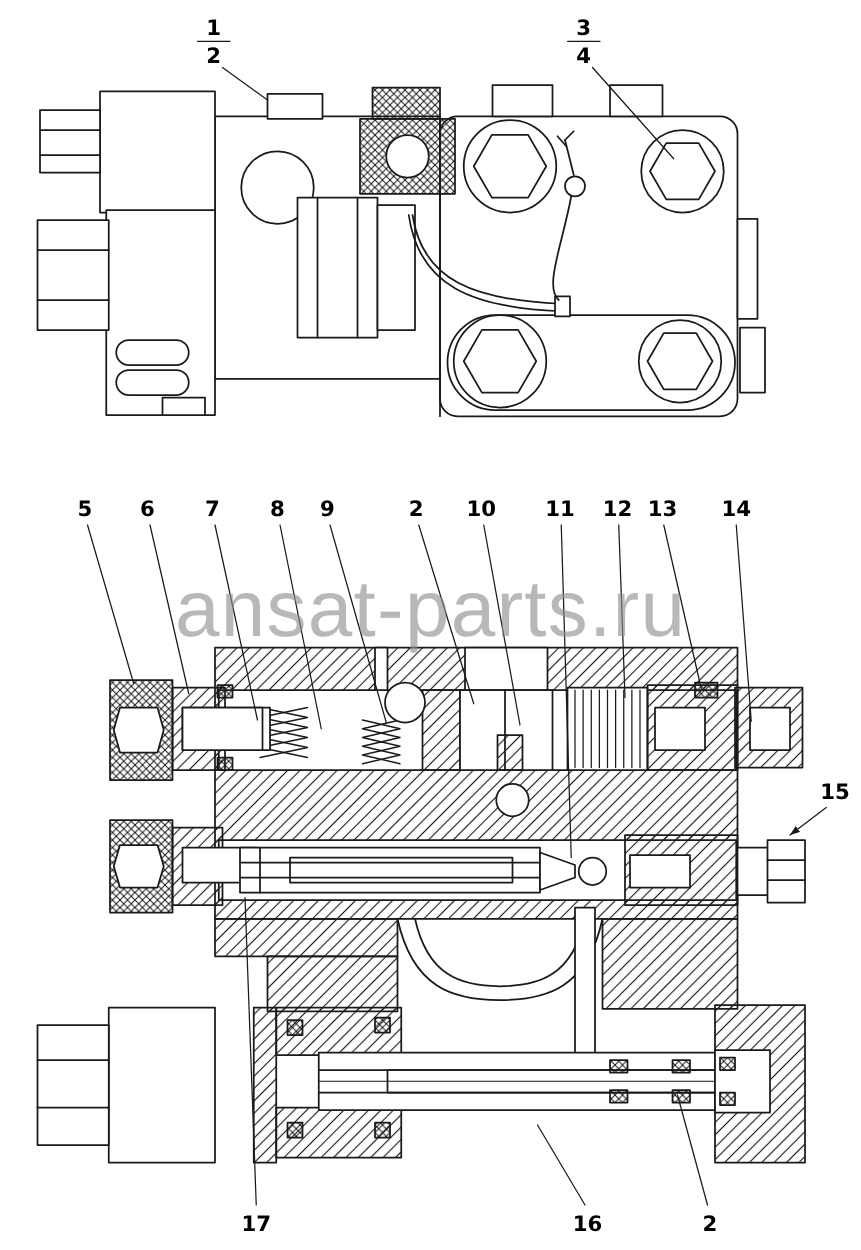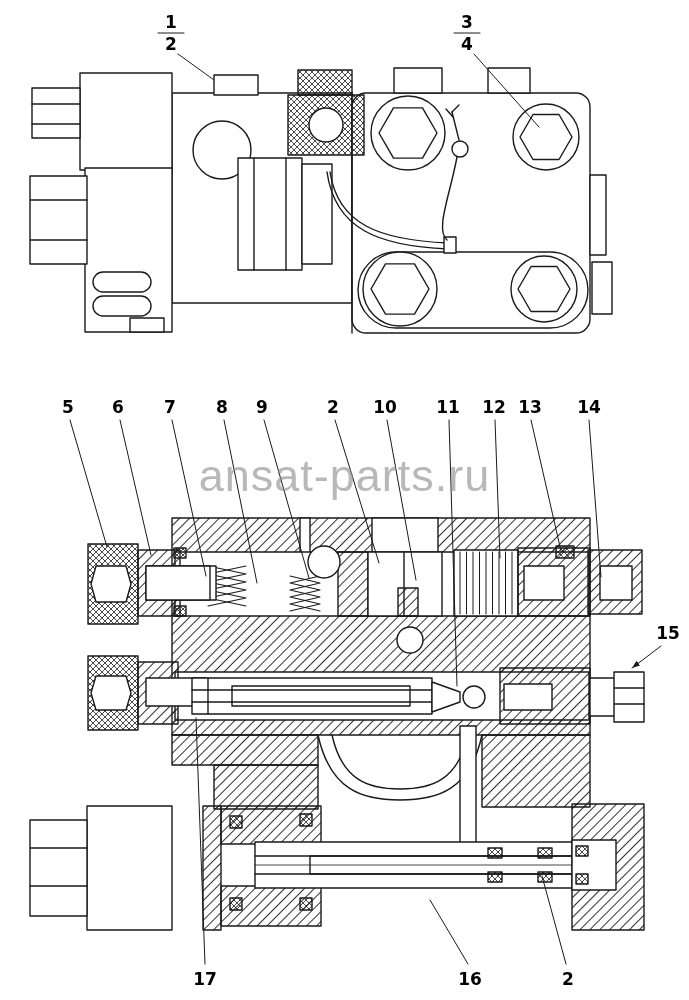--- a/index.html
+++ b/index.html
@@ -1,20 +1,20 @@
 <!DOCTYPE html>
 <html><head>
 <meta charset="utf-8">
 <style>
   html,body{margin:0;padding:0;background:#fff;}
   .canvas{position:relative;width:689px;height:1000px;background:#ffffff;overflow:hidden;
           font-family:"DejaVu Sans", sans-serif;}
   .canvas svg{position:absolute;left:0;top:0;}
   .watermark{position:absolute;left:0;top:450px;width:689px;text-align:center;
-             font-family:"Liberation Sans", sans-serif;font-size:45px;font-weight:normal;
+             font-family:"Liberation Sans", sans-serif;font-size:64px;font-weight:normal;
              letter-spacing:1px;color:#8e8e8e;opacity:.62;pointer-events:none;z-index:5;
              user-select:none;}
   text.callout{font-family:"DejaVu Sans", sans-serif;font-size:17px;font-weight:bold;fill:#000;}
 </style>
 </head>
 <body>
 
 <div class="canvas">
 
 <svg viewBox="0 0 689 1000" width="689" height="1000" xmlns="http://www.w3.org/2000/svg">

